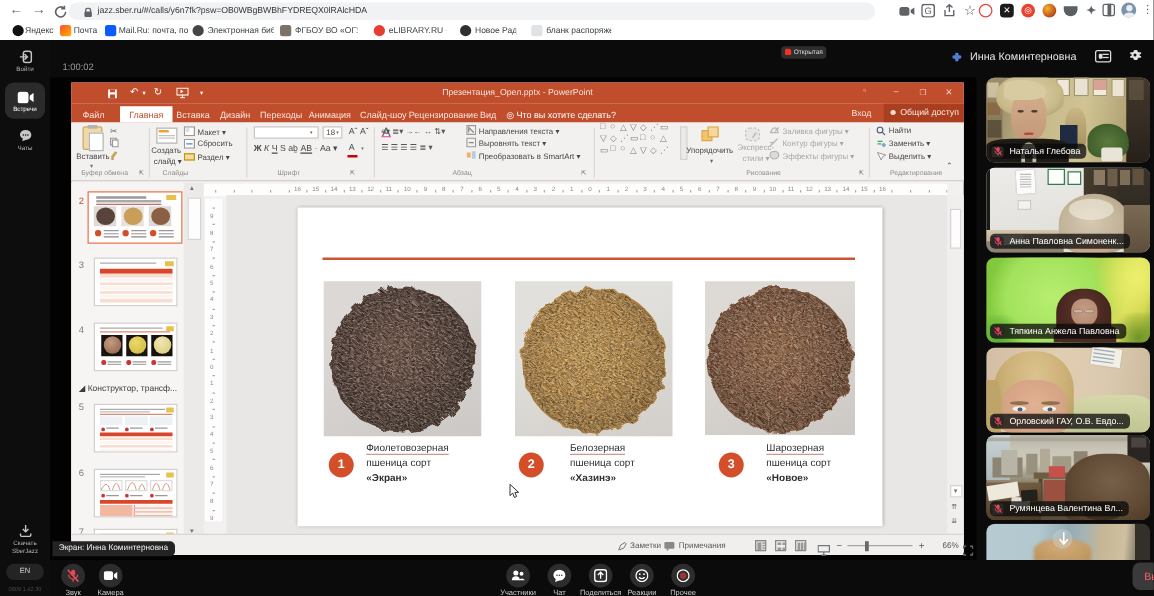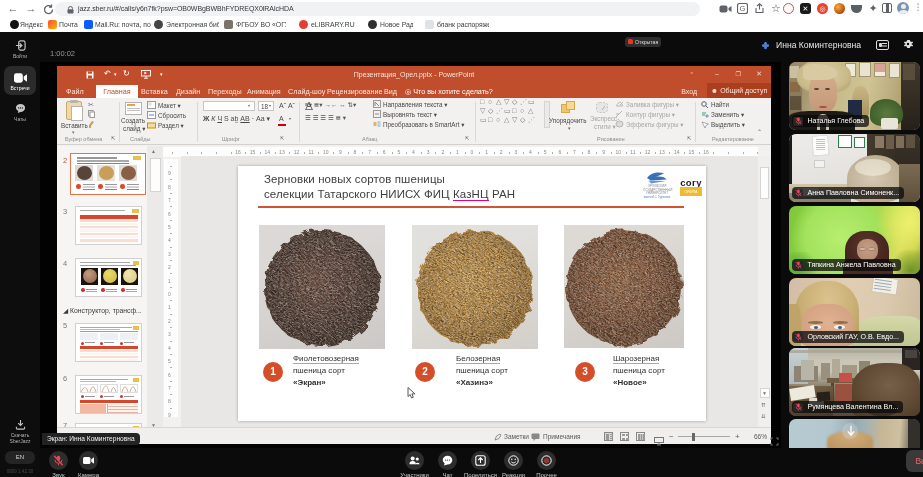--- a/index.html
+++ b/index.html
@@ -599,34 +599,20 @@
   <div style="position:absolute;left:57px;top:2px;width:6px;height:3.5px;background:#e8c14a;"></div>
 </div>
 </div>
 <div id="tscroll">
         <div class="ar" style="top:2px;">▲</div>
         <div class="th"></div>
         <div class="ar" style="bottom:2px;">▼</div>
       </div>
 <div id="slidearea">
 <div id="slide">
-  <div id="stitle">Зерновки новых сортов пшеницы<br>селекции Татарского НИИСХ ФИЦ <span id="kaznc">КазНЦ</span> РАН</div>
-  <div id="logos">
-    <svg width="62" height="32" viewBox="0 0 62 32">
-      <path d="M4 7 C8 1.5 16 0.5 21 2.5 L12.5 6 C17 4.8 22 6 23.5 8.5 L8 9.5 Z" fill="#3a6fb5"></path>
-      <path d="M5.5 9.5 L23 10 L8 12.5 Z" fill="#6a97d4"></path>
-      <text x="14" y="16" font-size="3" fill="#8a8a8a" text-anchor="middle">ОРЛОВСКИЙ</text>
-      <text x="14" y="19.6" font-size="3" fill="#8a8a8a" text-anchor="middle">ГОСУДАРСТВЕННЫЙ</text>
-      <text x="14" y="23.2" font-size="3" fill="#8a8a8a" text-anchor="middle">УНИВЕРСИТЕТ</text>
-      <text x="14" y="27.2" font-size="2.6" fill="#4a7fc0" text-anchor="middle">имени И.С. Тургенева</text>
-      <text x="48" y="14.5" font-size="9.5" font-weight="bold" fill="#1c1c1c" text-anchor="middle" letter-spacing="0.3">согу</text>
-      <rect x="37" y="16" width="22" height="9" fill="#edba32"></rect>
-      <text x="48" y="22" font-size="3.2" fill="#fff" text-anchor="middle">ОРБИТА</text>
-    </svg>
-  </div>
   <div id="sline"></div>
 <div class="photo" style="left:21px;width:126px;height:124px;background:linear-gradient(160deg,#dbd8d5 30%,#cbc8c5);">
     <svg width="126" height="124" viewBox="0 0 126 124">
       <defs>
         <filter id="rag1" x="-15%" y="-15%" width="130%" height="130%">
           <feTurbulence type="fractalNoise" baseFrequency="0.11" numOctaves="2" seed="3" result="t"></feTurbulence>
           <feDisplacementMap in="SourceGraphic" in2="t" scale="8"></feDisplacementMap>
         </filter>
         <filter id="tex1" x="-15%" y="-15%" width="130%" height="130%">
           <feTurbulence type="fractalNoise" baseFrequency="0.5 0.8" numOctaves="2" seed="6" result="n"></feTurbulence>

